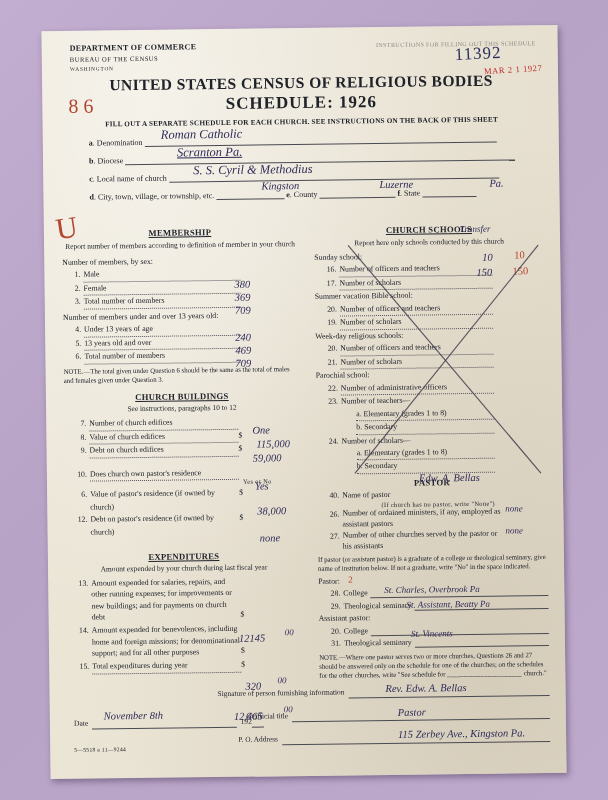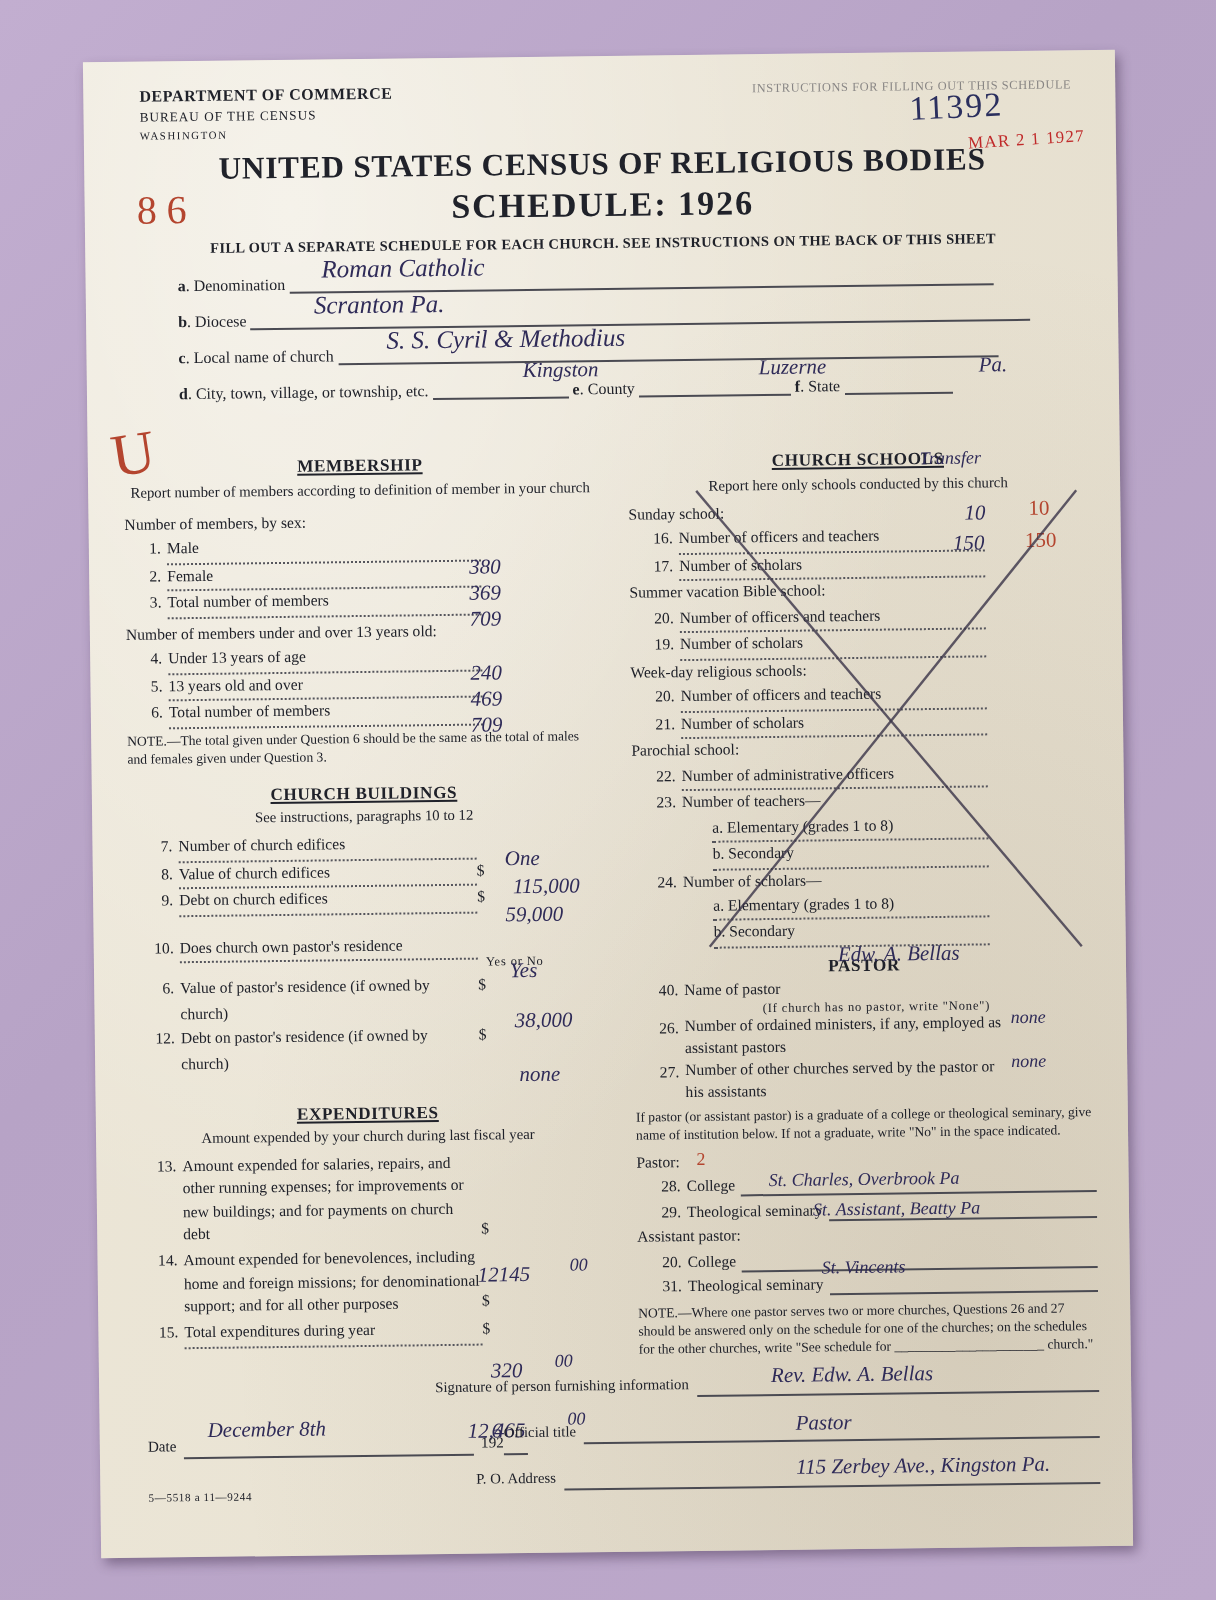--- a/index.html
+++ b/index.html
@@ -165,21 +165,21 @@
         <span>Denomination</span>
         <span class="ul" style="width:352px;"></span>
       </div>
       <div class="hw" style="left:100px; top:86px;">Roman Catholic</div>
 
       <div class="qline" style="left:28px; top:112px; width:446px;">
         <span class="b">b</span>.
         <span>Diocese</span>
         <span class="ul" style="width:390px;"></span>
       </div>
-      <div class="hw" style="left:96px; top:104px;">Scranton Pa.</div>
+      <div class="hw" style="left:116px; top:104px;text-decoration:underline;">Scranton Pa.</div>
 
       <div class="qline" style="left:28px; top:130px; width:446px;">
         <span class="b">c</span>.
         <span>Local name of church</span>
         <span class="ul" style="width:330px;"></span>
       </div>
       <div class="hw" style="left:132px; top:122px;">S. S. Cyril &amp; Methodius</div>
 
       <div class="qline" style="left:28px; top:148px; width:446px;">
         <span class="b">d</span>.
@@ -475,20 +475,20 @@
       <div class="hw sm" style="left:318px; top:644px;">Rev. Edw. A. Bellas</div>
       <div class="hw sm" style="left:330px; top:668px;">Pastor</div>
       <div class="hw sm" style="left:330px; top:690px;">115 Zerbey Ave., Kingston Pa.</div>
 
       <div class="botleft" style="display:flex; width:190px;">
         <span>Date</span>
         <span class="ul" style="flex:1; margin:0 4px;"></span>
         <span>192</span>
         <span class="ul" style="width:12px;"></span>
       </div>
-      <div class="hw sm" style="left:36px; top:668px;">December 8th</div>
+      <div class="hw sm" style="left:36px; top:668px;">November 8th</div>
       <div class="hw sm" style="left:178px; top:670px;">6</div>
 
       <div class="formnum">5—5518 a        11—9244</div>
 
     </div>
   </div>
 </div>
 
 </body></html>

